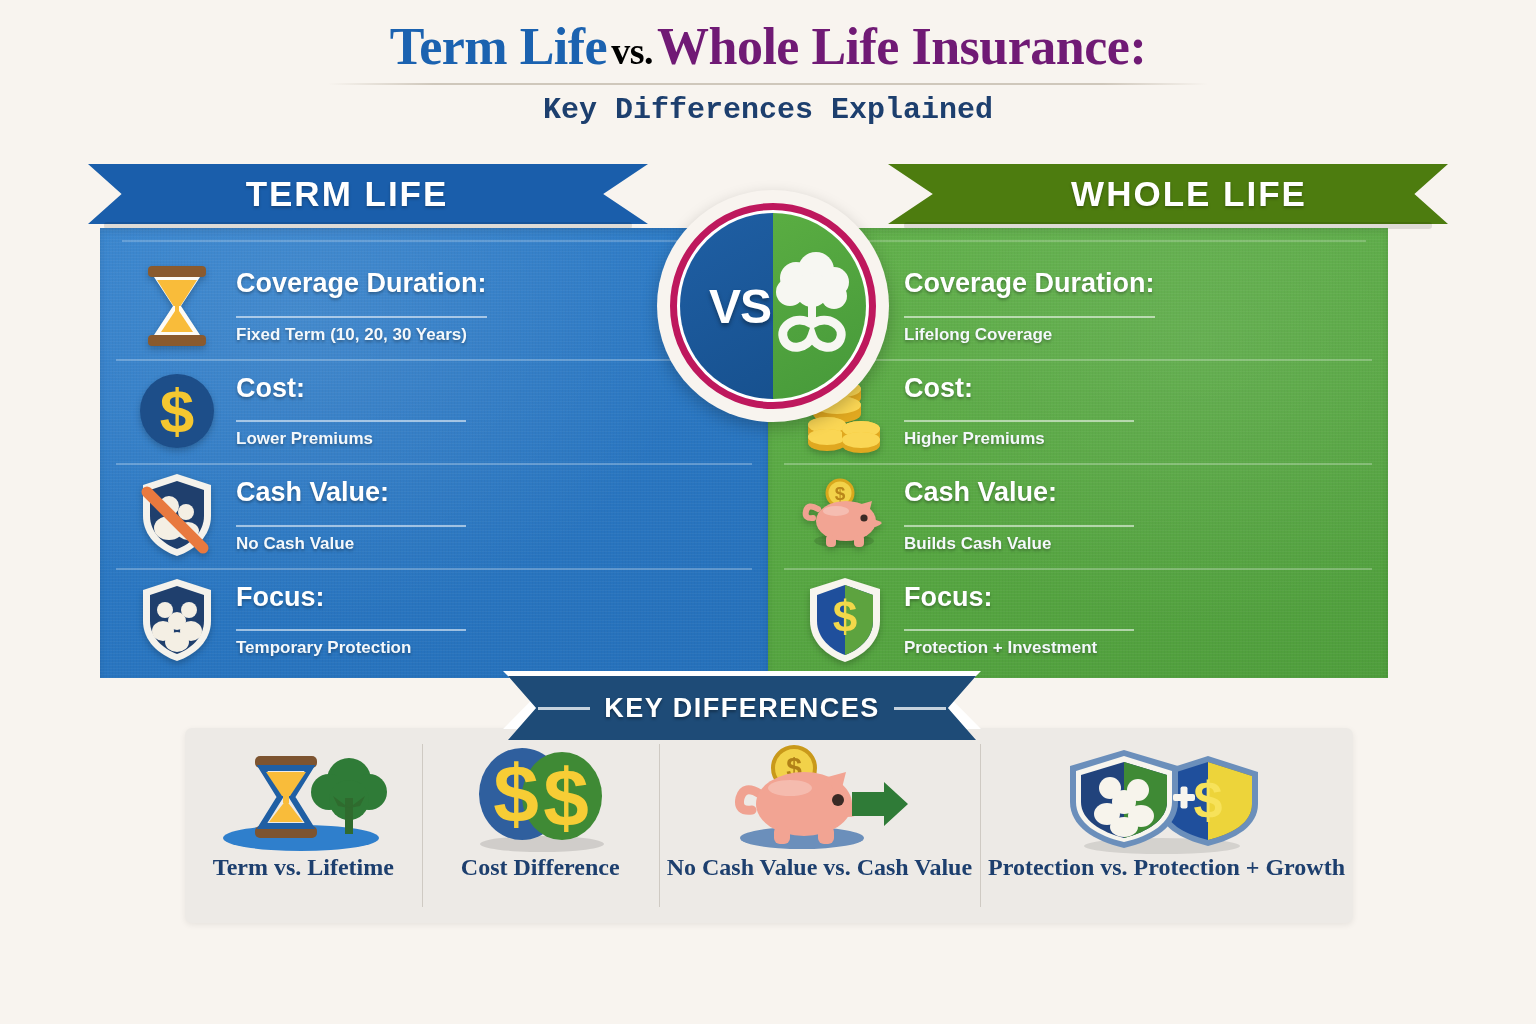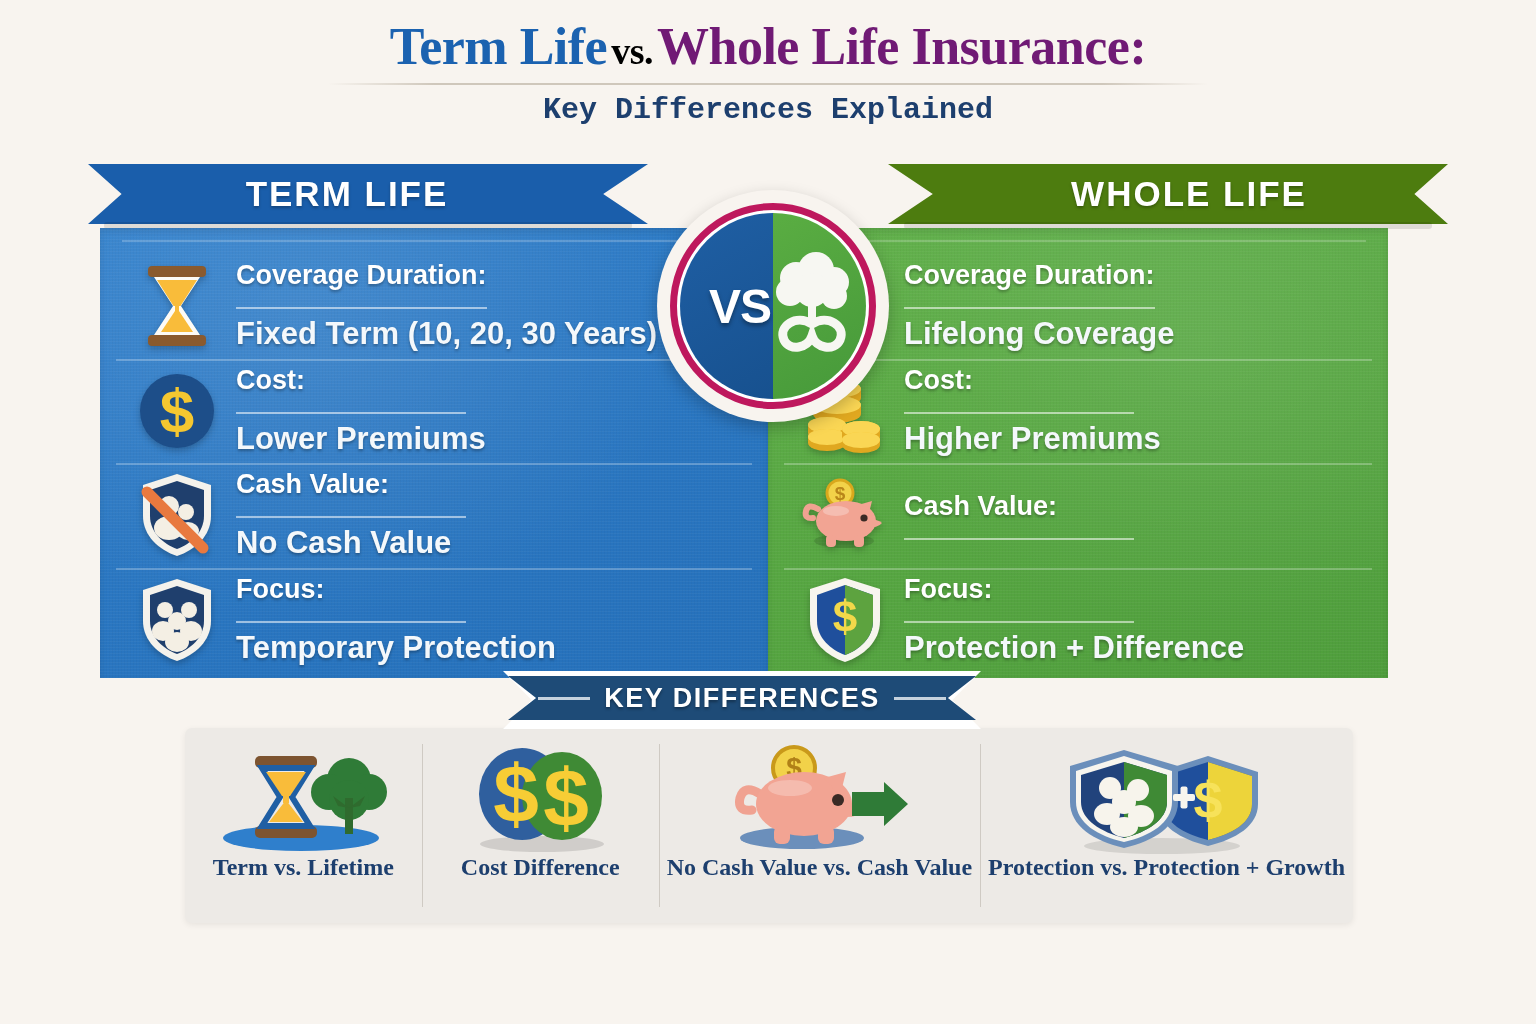--- a/index.html
+++ b/index.html
@@ -164,21 +164,21 @@
     text-shadow: 0 2px 3px rgba(0,0,0,0.30);
     line-height: 1.15;
     display: inline-block;
     padding-bottom: 16px;
     border-bottom: 2px solid rgba(255,255,255,0.55);
     min-width: 230px;
   }
   .row-value {
     font-family: "Liberation Sans", sans-serif;
     font-weight: bold;
-    font-size: 31px;
+    font-size: 17px;
     color: #f4f8fb;
     text-shadow: 0 2px 3px rgba(0,0,0,0.30);
     margin-top: 7px;
     line-height: 1.15;
   }
 
   
   .vs-badge {
     position: absolute;
     left: 657px;
@@ -232,21 +232,21 @@
     transform: translateY(-50%);
     width: 92px; height: 108px;
   }
 
   
   .kd-ribbon {
     position: absolute;
     top: 676px;
     left: 508px;
     width: 468px;
-    height: 44px;
+    height: 64px;
     background: #1e4b77;
     clip-path: polygon(0 0, 100% 0, 94% 50%, 100% 100%, 0 100%, 6% 50%);
     display: flex;
     align-items: center;
     justify-content: center;
     gap: 14px;
     z-index: 25;
     box-shadow: 0 3px 7px rgba(0,0,0,0.18);
   }
   .kd-ribbon-outer {
@@ -479,35 +479,36 @@
           <path d="M56 28 L70 24 L66 40 Z" fill="#f2a493"></path>
           <path d="M64 42 q12 0 16 4 q-4 5 -16 5 z" fill="#f2a493"></path>
           <circle cx="62" cy="41" r="3.6" fill="#3a2a25"></circle>
           <rect x="24" y="58" width="10" height="12" rx="4" fill="#f2a493"></rect>
           <rect x="52" y="58" width="10" height="12" rx="4" fill="#f2a493"></rect>
           <ellipse cx="34" cy="34" rx="13" ry="5" fill="rgba(255,255,255,0.28)"></ellipse>
         </svg>
       </div>
       <div class="row-text">
         <div class="row-label">Cash Value:</div>
+        <div class="row-value">Builds Cash Value</div>
       </div>
     </div>
 
     <div class="row">
       <div class="row-icon">
         <svg width="78" height="88" viewBox="0 0 78 88">
           <path d="M39 2 L74 13 V45 C74 66 57 80 39 86 C21 80 4 66 4 45 V13 Z" fill="#f7f5ee"></path>
           <path d="M39 9 L67 19 V45 C67 62 53 74 39 79 C25 74 11 62 11 45 V19 Z" fill="#1f4f9c"></path>
           <path d="M39 9 L67 19 V45 C67 62 53 74 39 79 Z" fill="#5da33f"></path>
           <text x="39" y="56" text-anchor="middle" font-family="Liberation Sans, sans-serif" font-size="44" font-weight="bold" fill="#f2d84a">$</text>
         </svg>
       </div>
       <div class="row-text">
         <div class="row-label">Focus:</div>
-        <div class="row-value">Protection + Difference</div>
+        <div class="row-value">Protection + Investment</div>
       </div>
     </div>
 
   </div>
 </div>
 
 <div class="vs-badge">
   <div class="vs-ring">
     <div class="vs-inner">
       <div class="vs-half-blue"></div>

